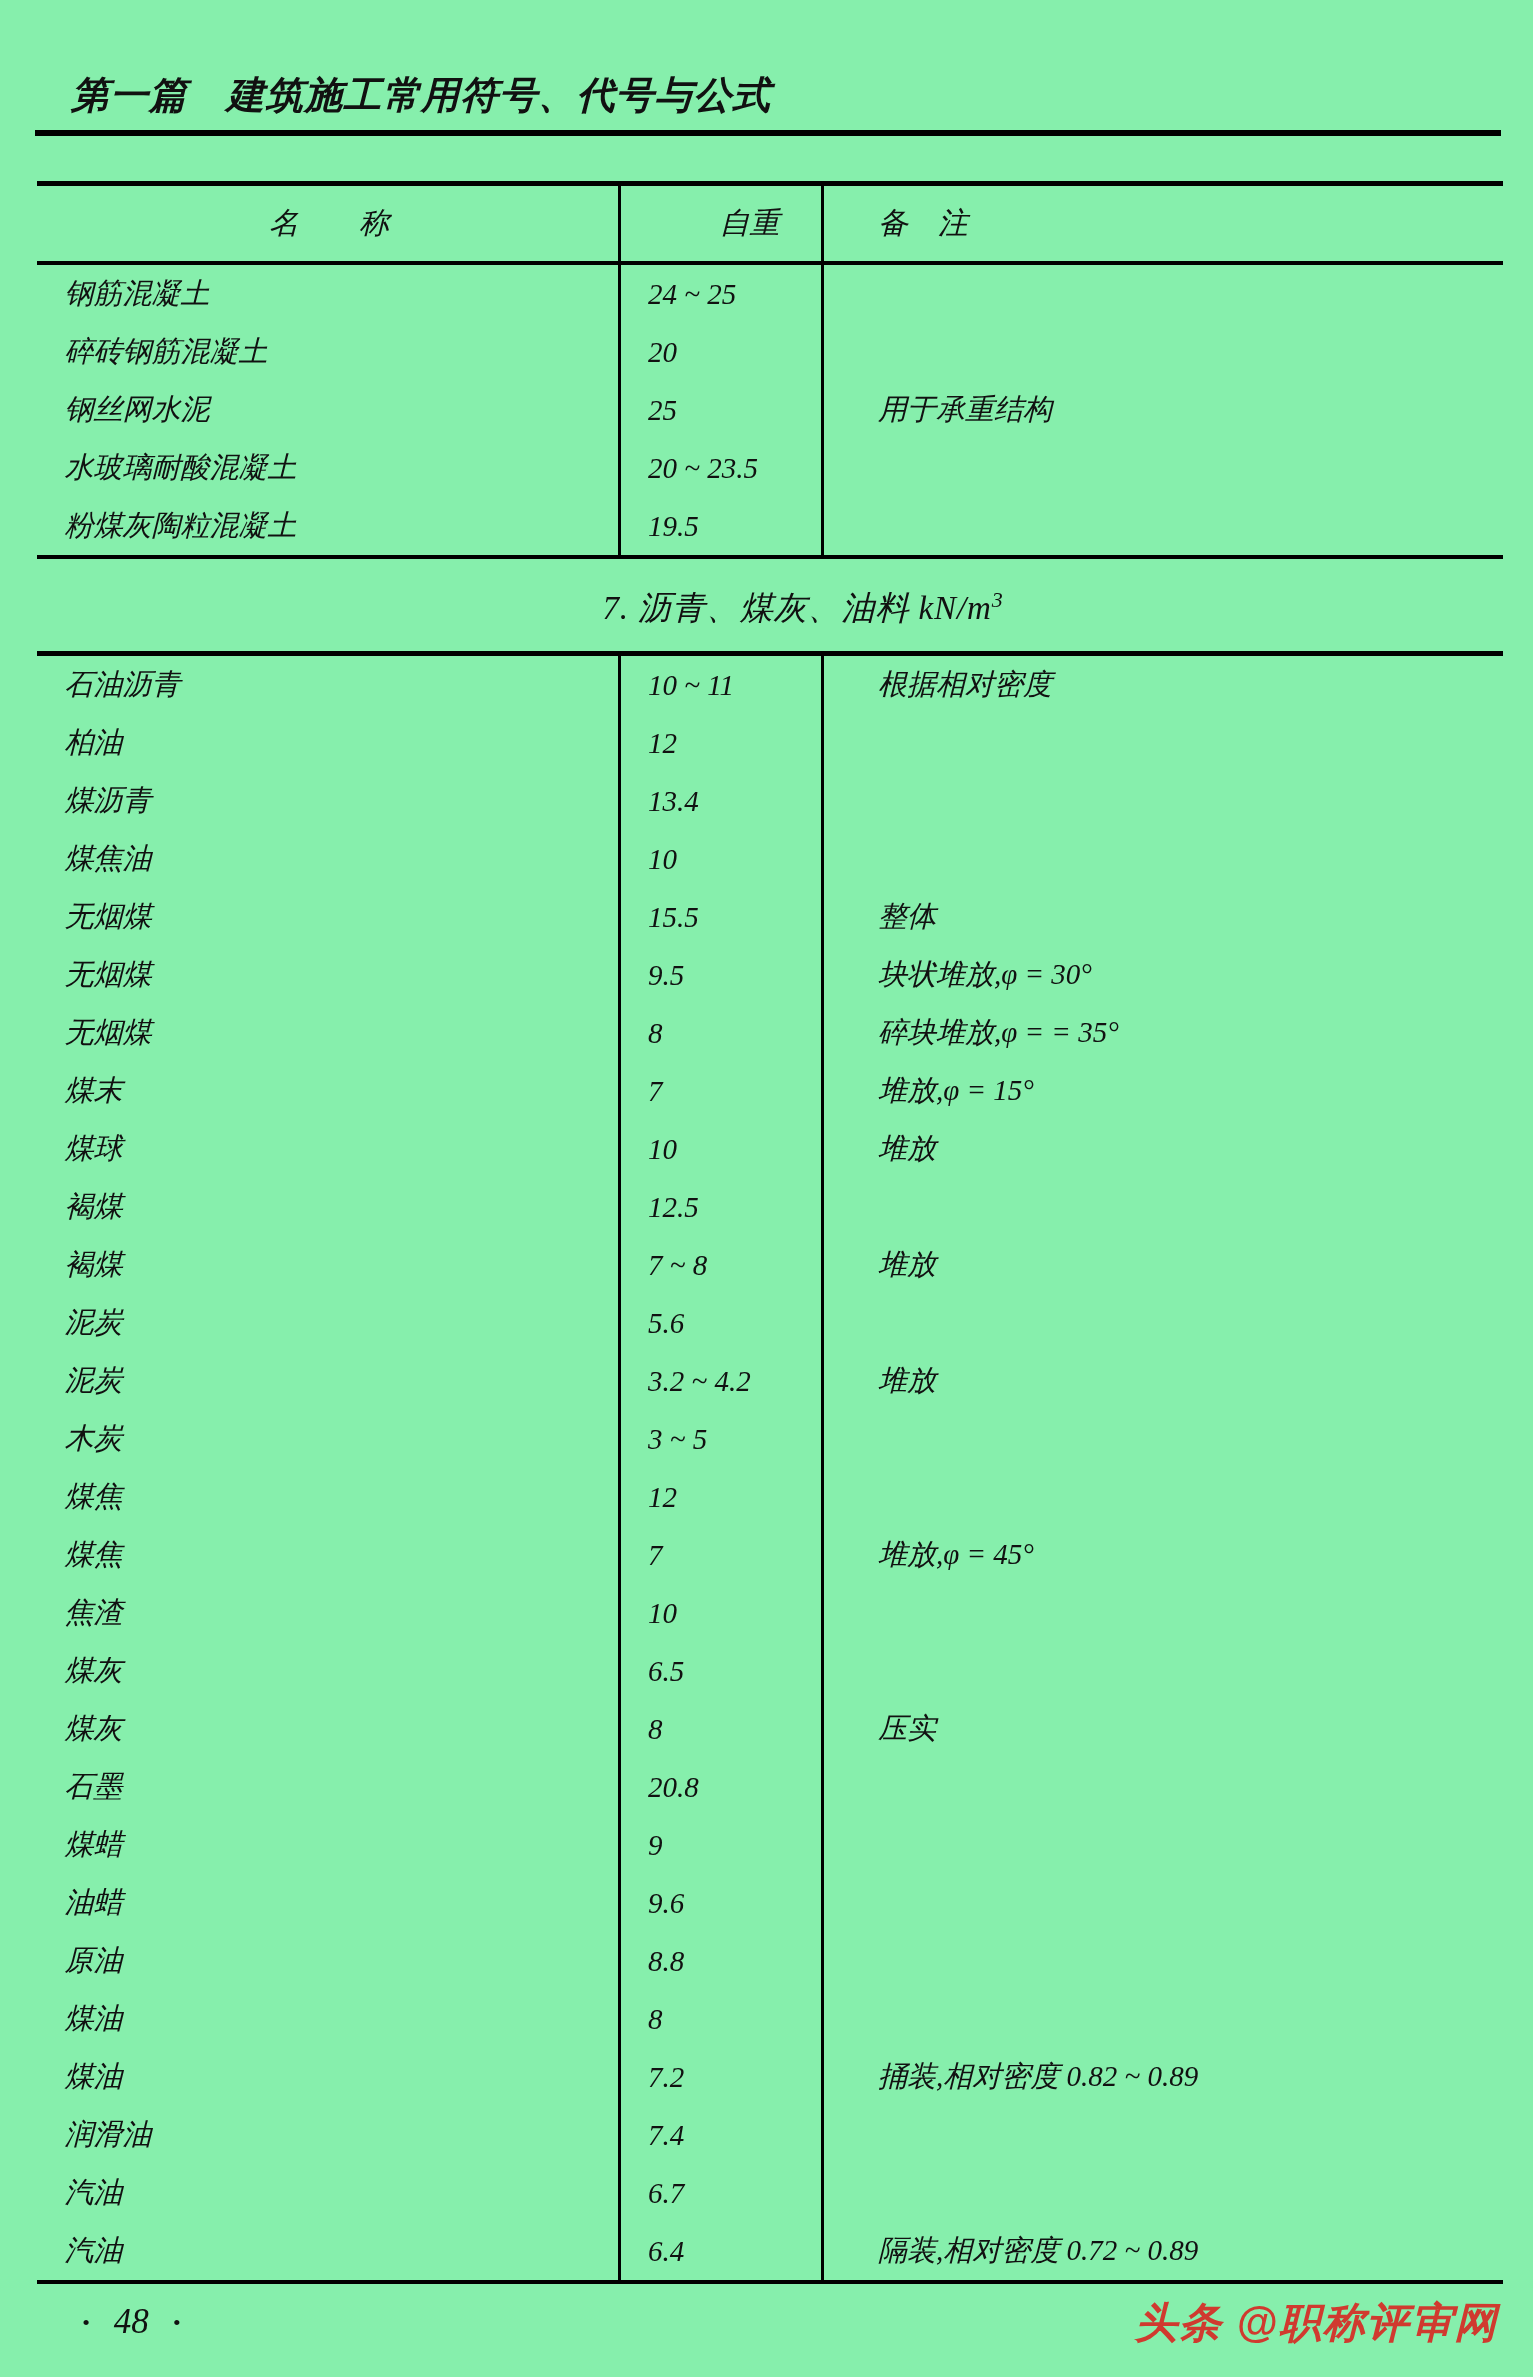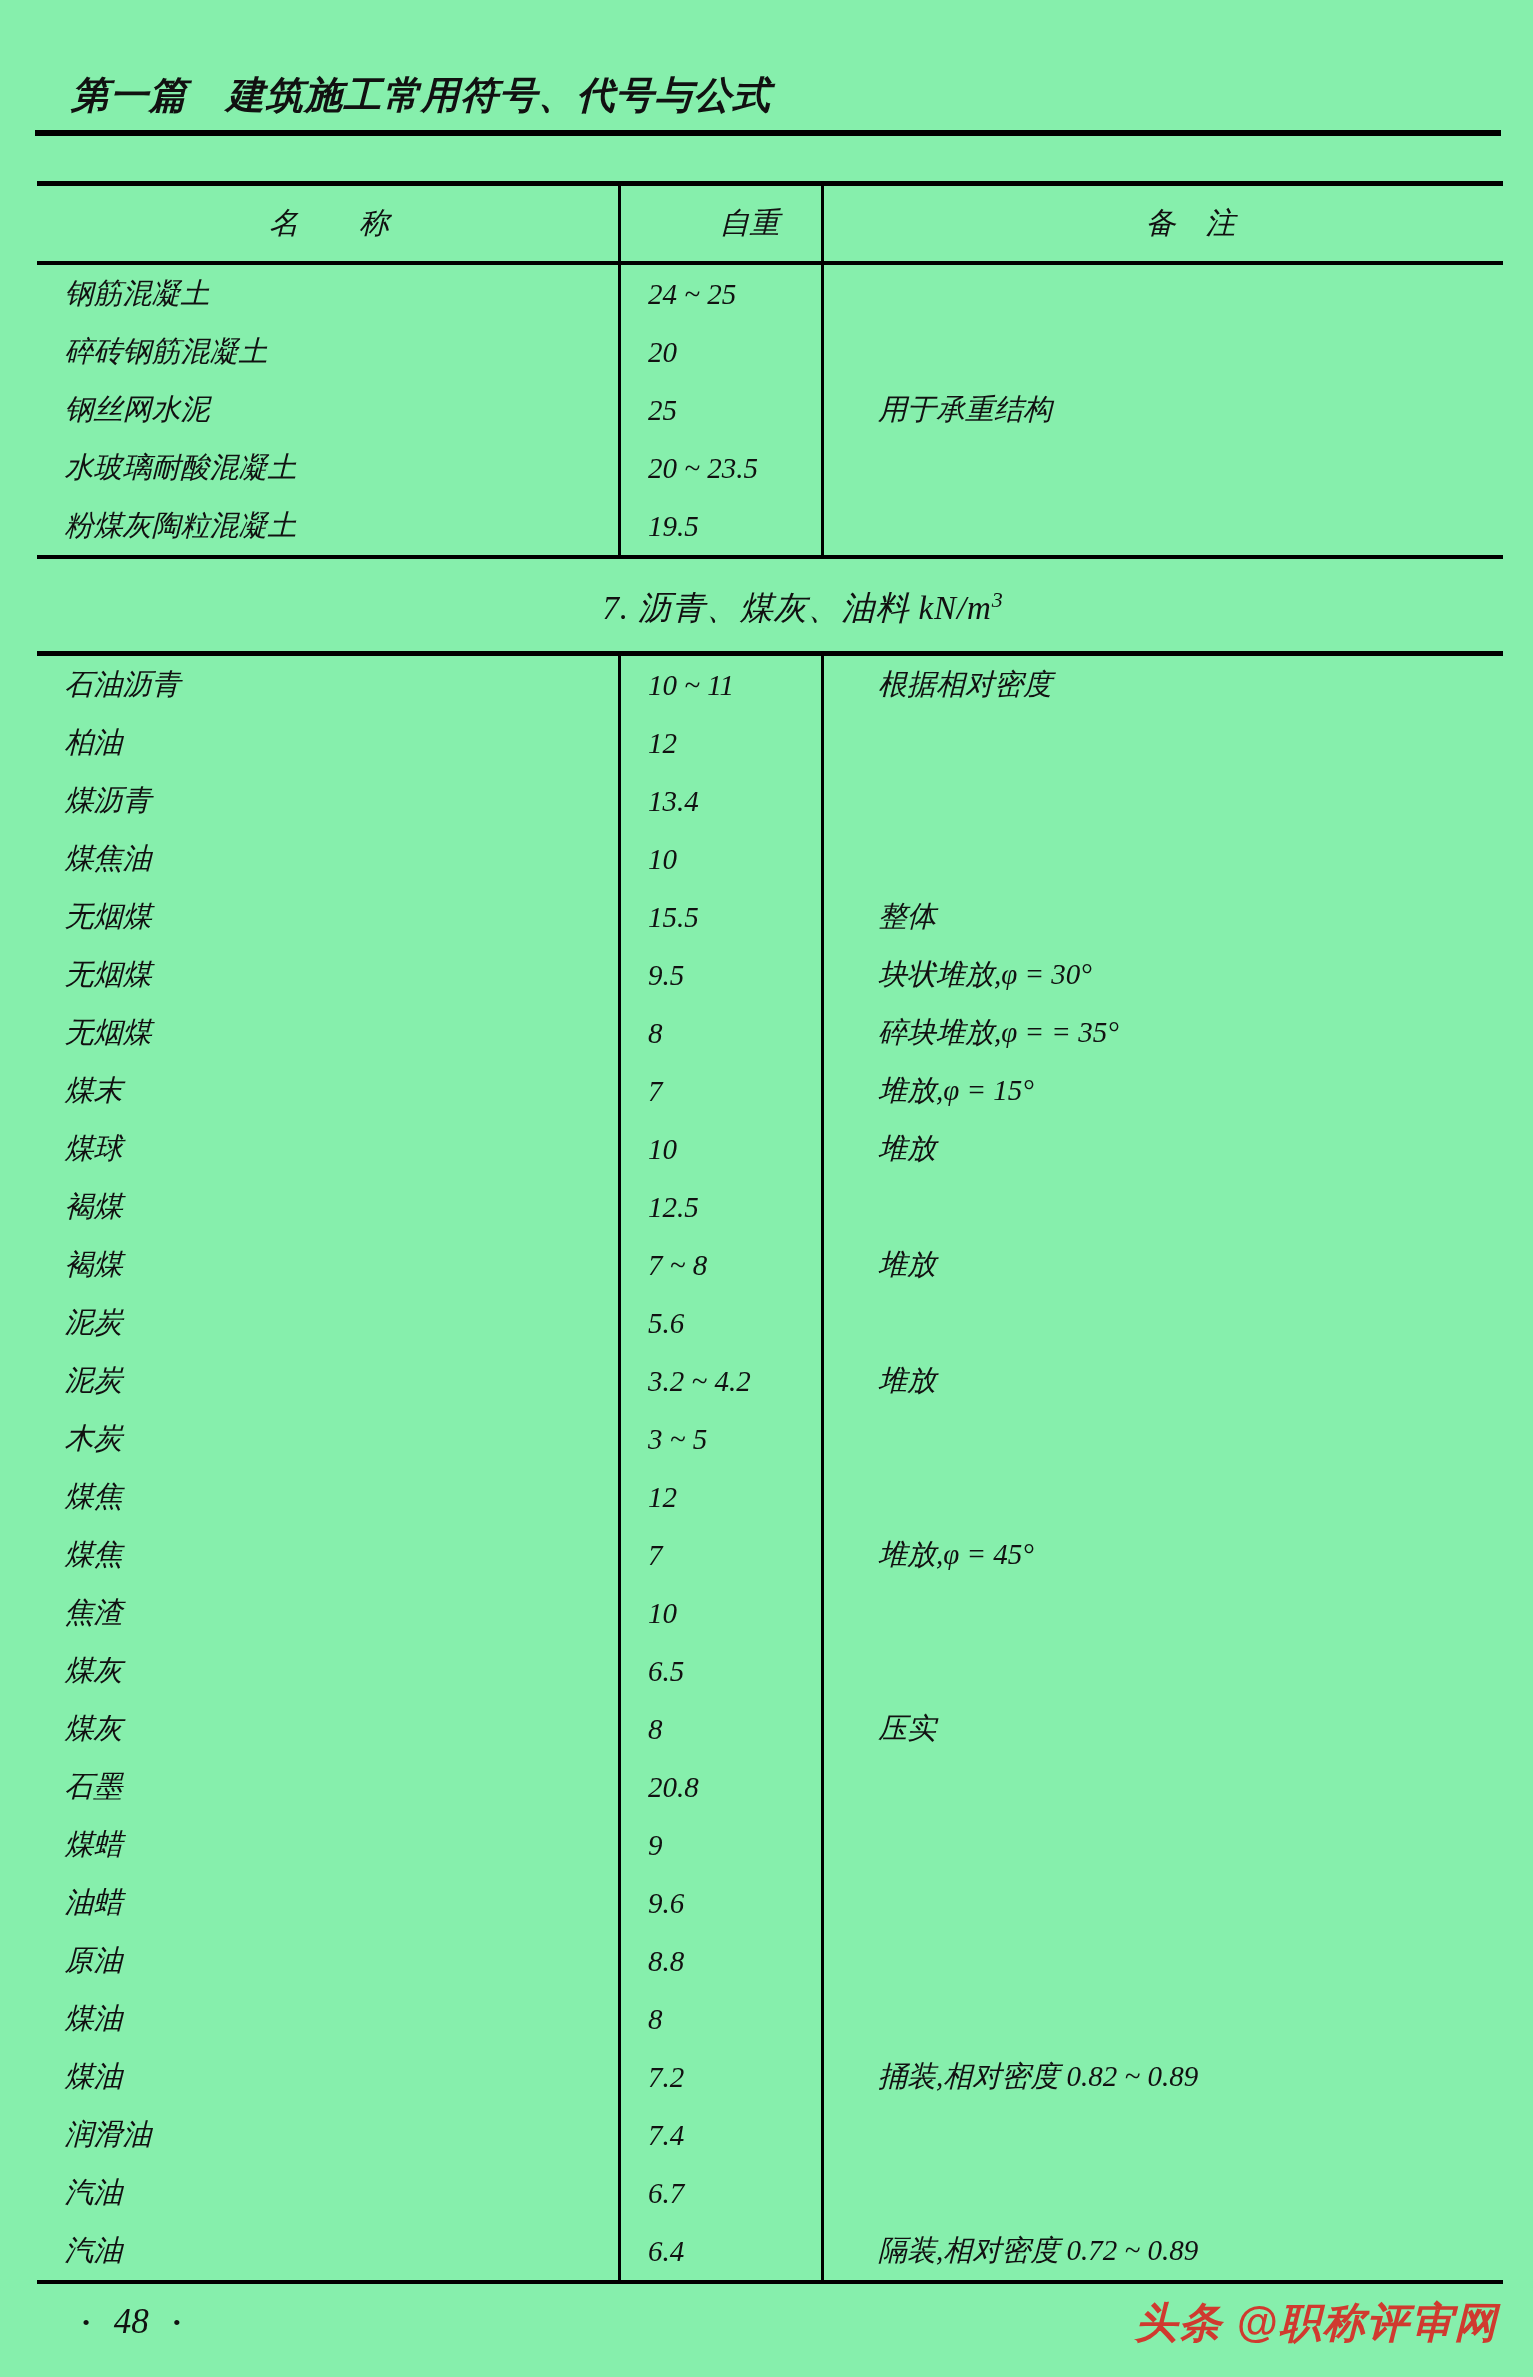--- a/index.html
+++ b/index.html
@@ -28,21 +28,21 @@
   .vline.v1{left:581px;}
   .vline.v2{left:784px;}
   .trow{display:flex;align-items:center;height:58px;font-size:29px;gap:27px;}
   .thead-row{height:75px;border-bottom:4.6px solid #000;font-size:30px;}
   .cell-name{width:584px;box-sizing:border-box;padding-left:27.5px;white-space:pre;}
   .cell-val{width:203px;box-sizing:border-box;text-align:left;}
   .cell-rem{flex:1;box-sizing:border-box;white-space:pre;}
   .hc{white-space:pre;}
   .hc.name{width:584px;text-align:center;}
   .hc.val{width:203px;text-align:center;}
-  .hc.rem{flex:1;text-align:center;}
+  .hc.rem{flex:1;text-align:left;}
   #table1{top:181px;}
   #table2{top:651px;}
   
   #section-title{
     position:absolute;left:0;top:586px;width:1534px;
     text-align:center;font-size:33px;letter-spacing:0.9px;padding-left:36px;
   }
   #section-title sup{font-size:22px;}
   
   #page-number{

